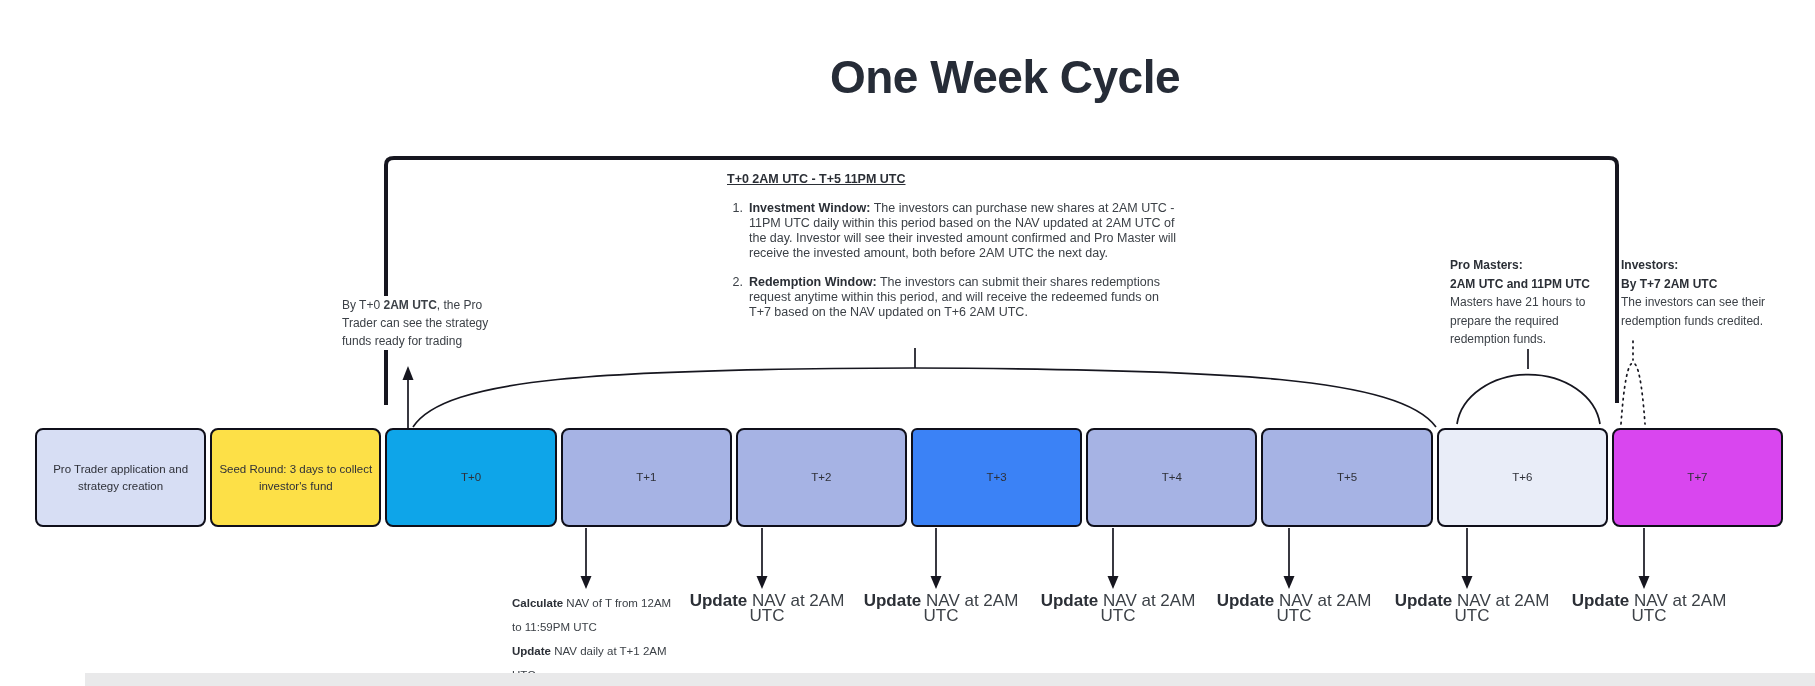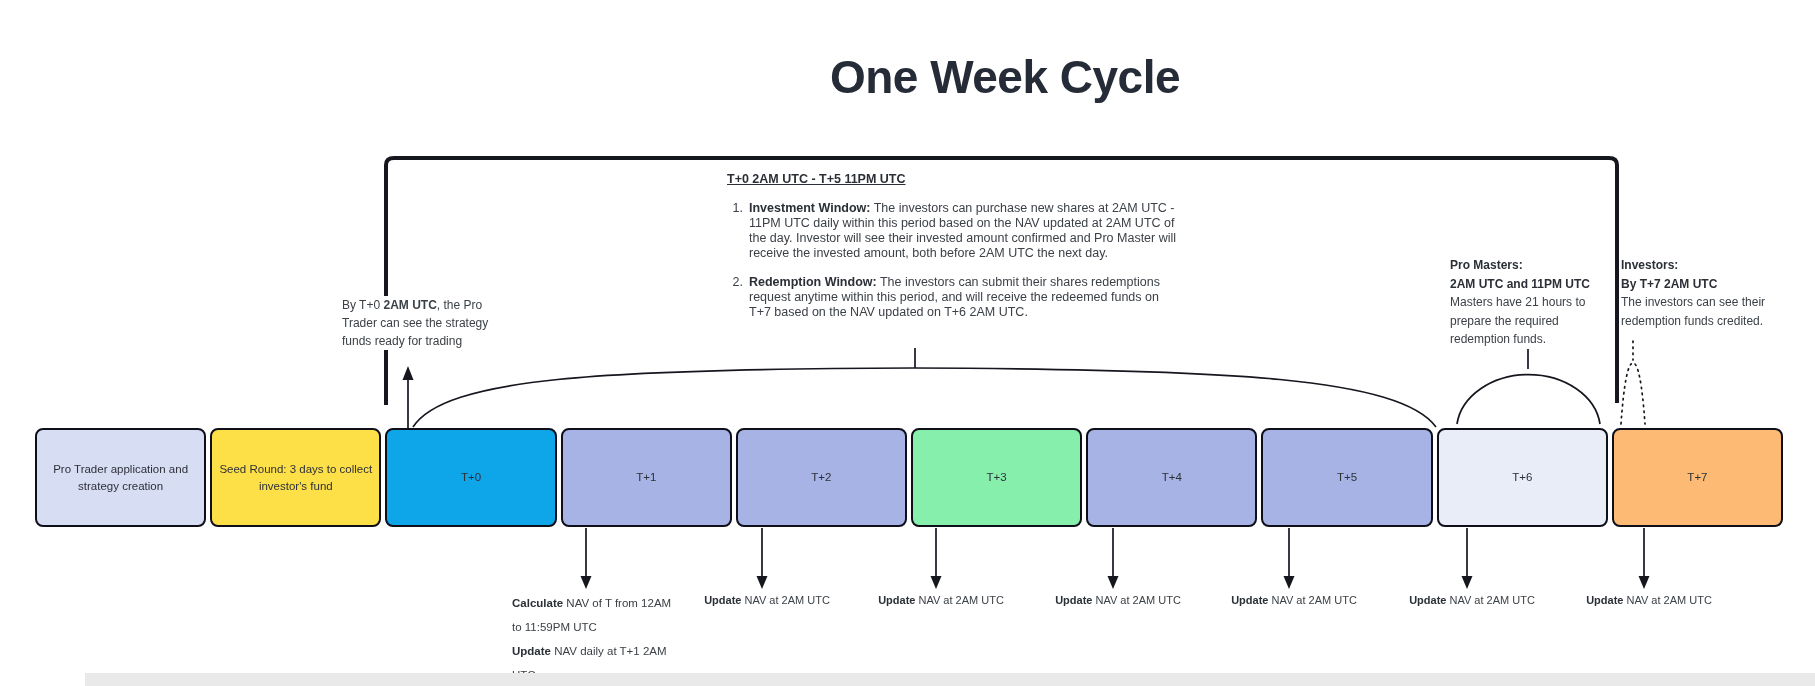--- a/index.html
+++ b/index.html
@@ -21,21 +21,21 @@
   .side-note .nt{font-weight:bold;color:#2b2f36;}
   .pro-trader-note{left:342px;top:296px;width:172px;}
   .pro-masters-note{left:1450px;top:256px;width:158px;line-height:1.55;}
   .investors-note{left:1621px;top:256px;width:148px;line-height:1.55;}
   
   .timeline-row{position:absolute;left:35px;top:428px;width:1748px;height:99px;display:flex;gap:4px;}
   .tl-box{flex:1;display:flex;align-items:center;justify-content:center;text-align:center;
     border:2.5px solid #0f0f1a;border-radius:8px;box-sizing:border-box;padding:4px 7px;
     font-size:11.5px;line-height:1.45;color:#2e3038;background:#cfd8f0;}
   
-  .nav-label{position:absolute;top:593px;width:170px;font-size:11px;line-height:15px;color:var(--text,#3c4147);text-align:center;}
+  .nav-label{position:absolute;top:593px;width:170px;font-size:17px;line-height:15px;color:var(--text,#3c4147);text-align:center;}
   .nav-label b,.nav-calc b{color:#2b2f36;}
   .nav-calc{position:absolute;left:512px;top:591px;width:160px;font-size:11.5px;line-height:24px;text-align:left;color:var(--text,#3c4147);}
   .bottom-strip{position:absolute;left:85px;right:0;bottom:0;height:13px;background:#e9e9ea;}
 </style>
 </head>
 <body style="--line: #16161f; --text: #3c4147; --title: #262c37;">
 
 <div class="canvas">
 
   <svg class="connectors" viewBox="0 0 1815 686">
@@ -119,25 +119,25 @@
     <div class="nt">By T+7 2AM UTC</div>
     <div>The investors can see their redemption funds credited.</div>
   </div>
 
   <div class="timeline-row">
     <div class="tl-box" style="background: rgb(215, 222, 244);">Pro Trader application and strategy creation</div>
     <div class="tl-box" style="background: #fde047;">Seed Round: 3 days  to collect investor's fund</div>
     <div class="tl-box" style="background: #0ea5e9;">T+0</div>
     <div class="tl-box" style="background: rgb(166, 179, 228);">T+1</div>
     <div class="tl-box" style="background: rgb(166, 179, 228);">T+2</div>
-    <div class="tl-box" style="background: #86efac;">T+3</div>
+    <div class="tl-box" style="background: #3b82f6; border-radius: 6px;">T+3</div>
     <div class="tl-box" style="background: rgb(166, 179, 228);">T+4</div>
     <div class="tl-box" style="background: rgb(166, 179, 228);">T+5</div>
     <div class="tl-box" style="background: rgb(233, 237, 248);">T+6</div>
-    <div class="tl-box" style="background: #fdba74;">T+7</div>
+    <div class="tl-box" style="background: #d946ef;">T+7</div>
   </div>
 
   <div class="nav-calc">
     <div><b>Calculate</b><span> NAV of T from 12AM to 11:59PM UTC</span></div>
     <div><b>Update</b><span> NAV daily at T+1 2AM UTC</span></div>
   </div>
   <div class="nav-label" style="left:682px;"><b>Update</b><span> NAV at 2AM UTC</span></div>
   <div class="nav-label" style="left:856px;"><b>Update</b><span> NAV at 2AM UTC</span></div>
   <div class="nav-label" style="left:1033px;"><b>Update</b><span> NAV at 2AM UTC</span></div>
   <div class="nav-label" style="left:1209px;"><b>Update</b><span> NAV at 2AM UTC</span></div>

